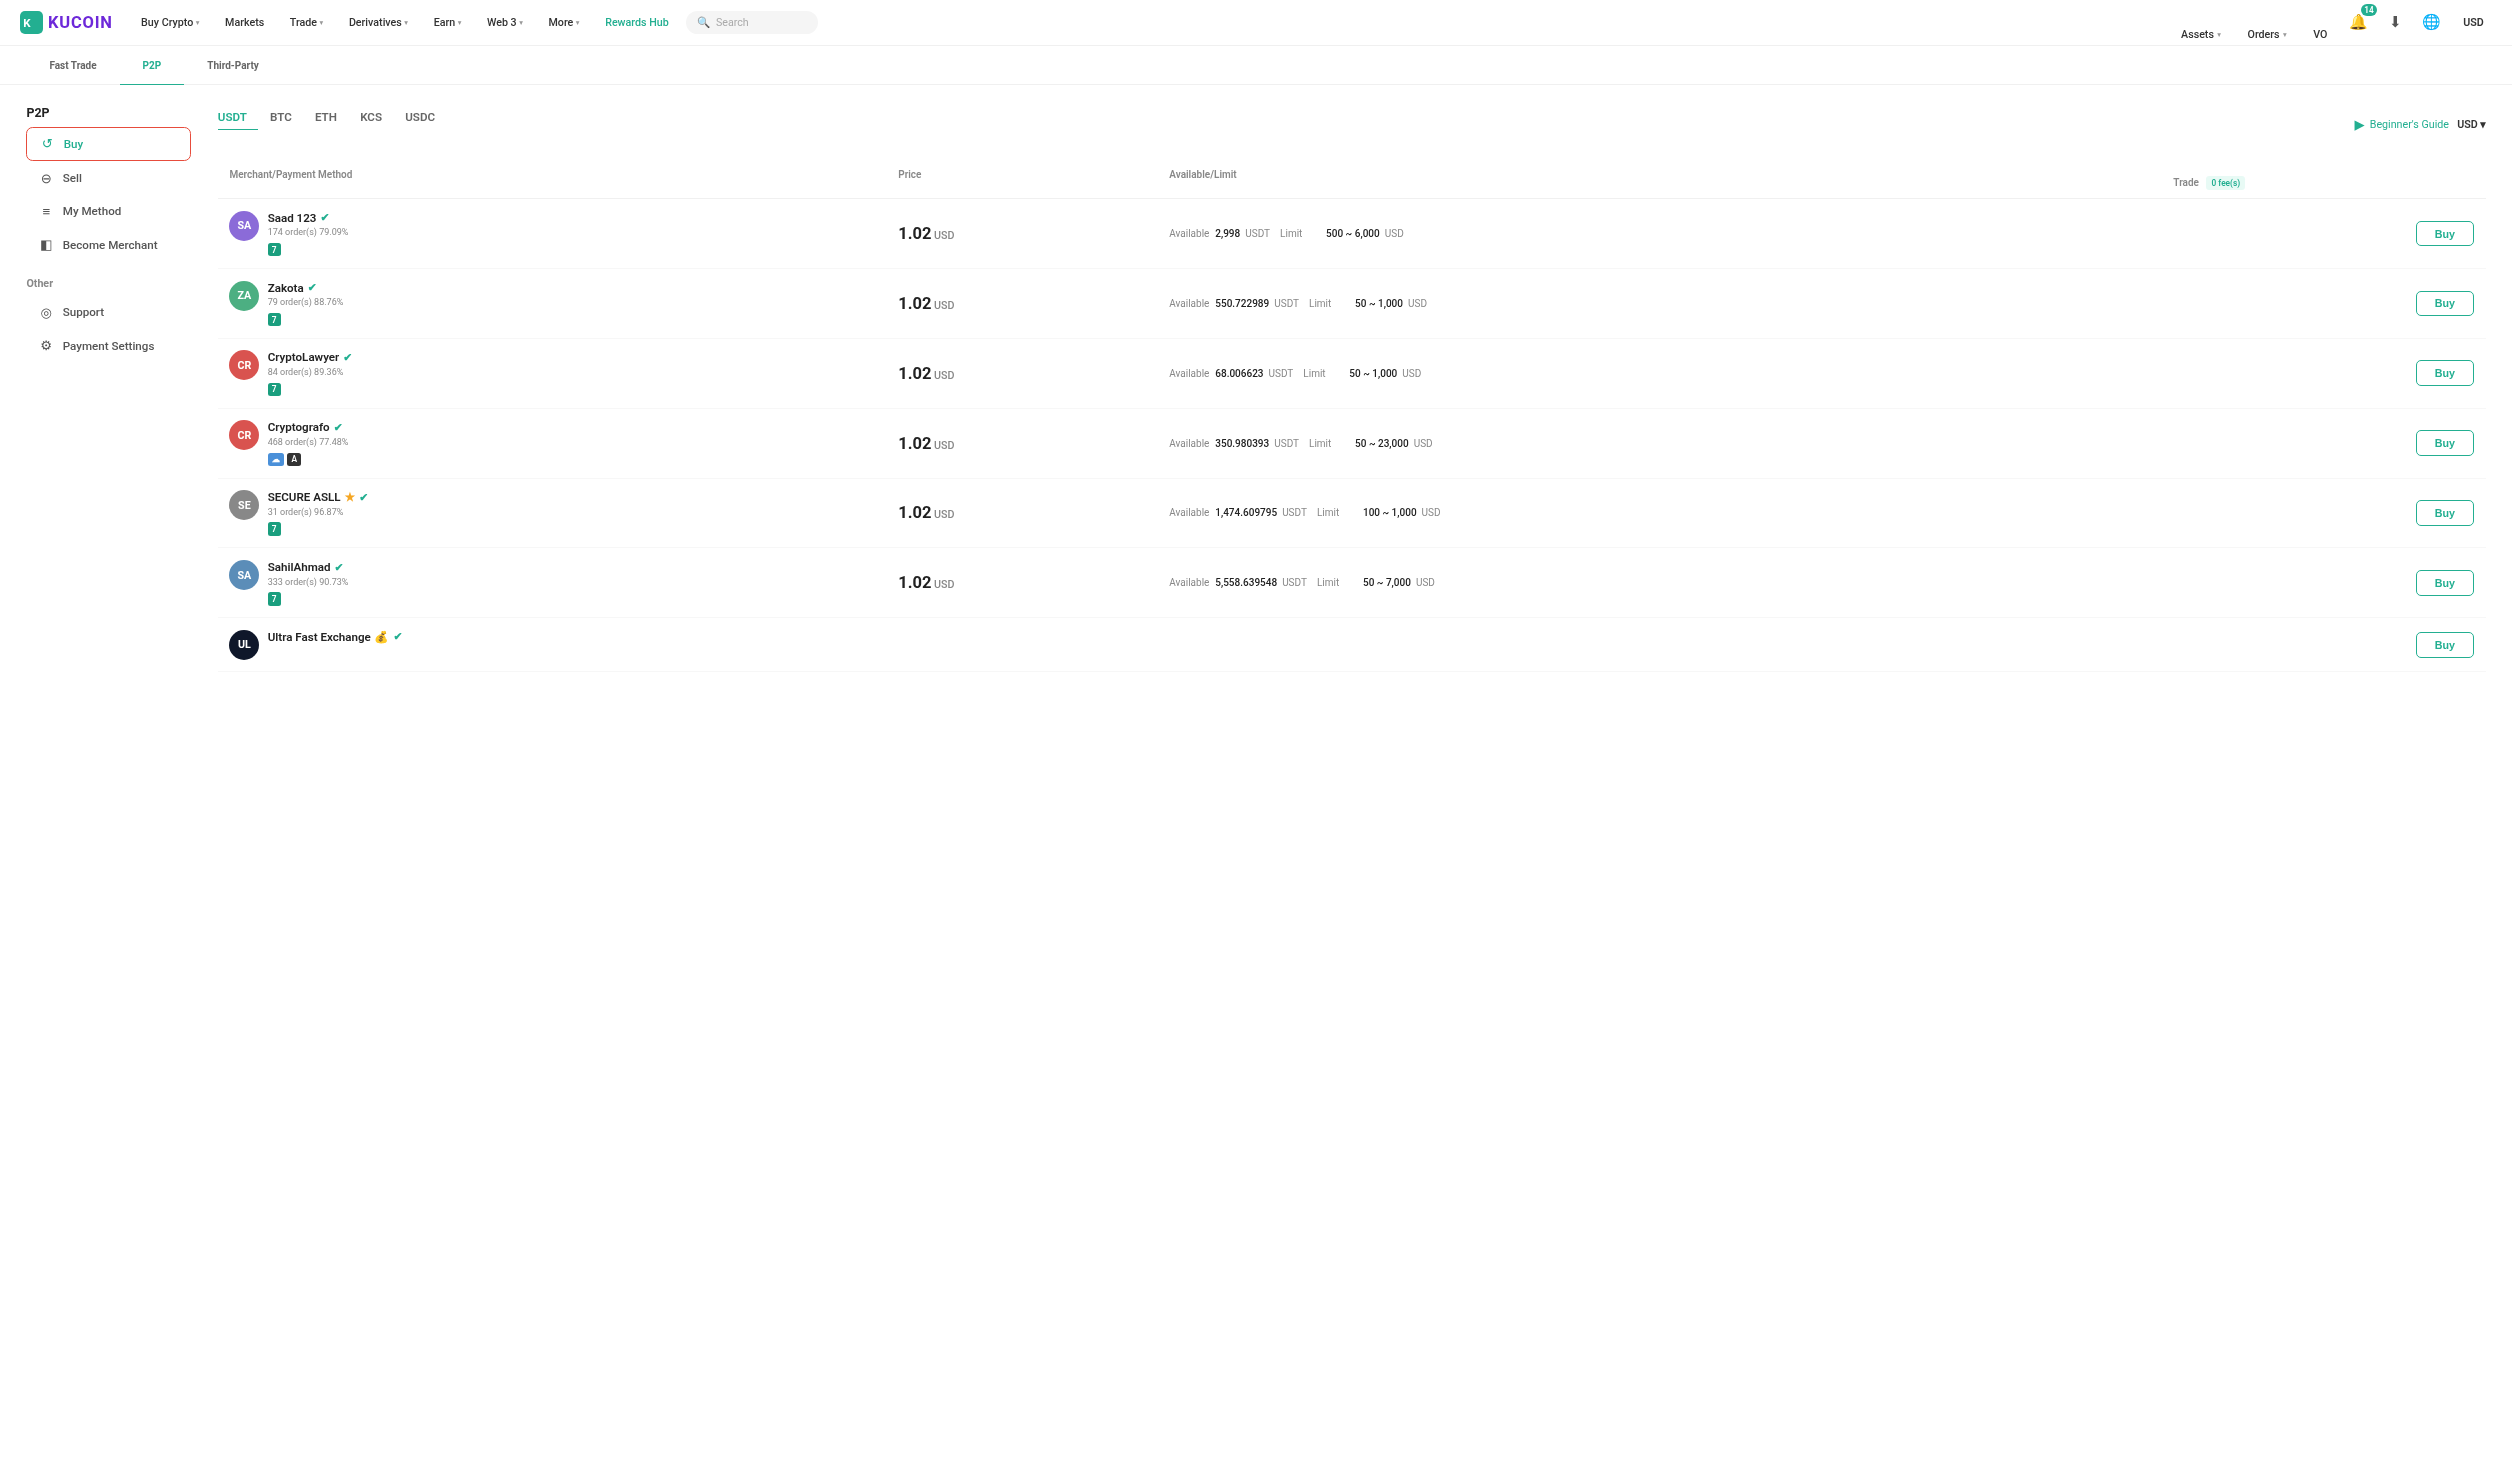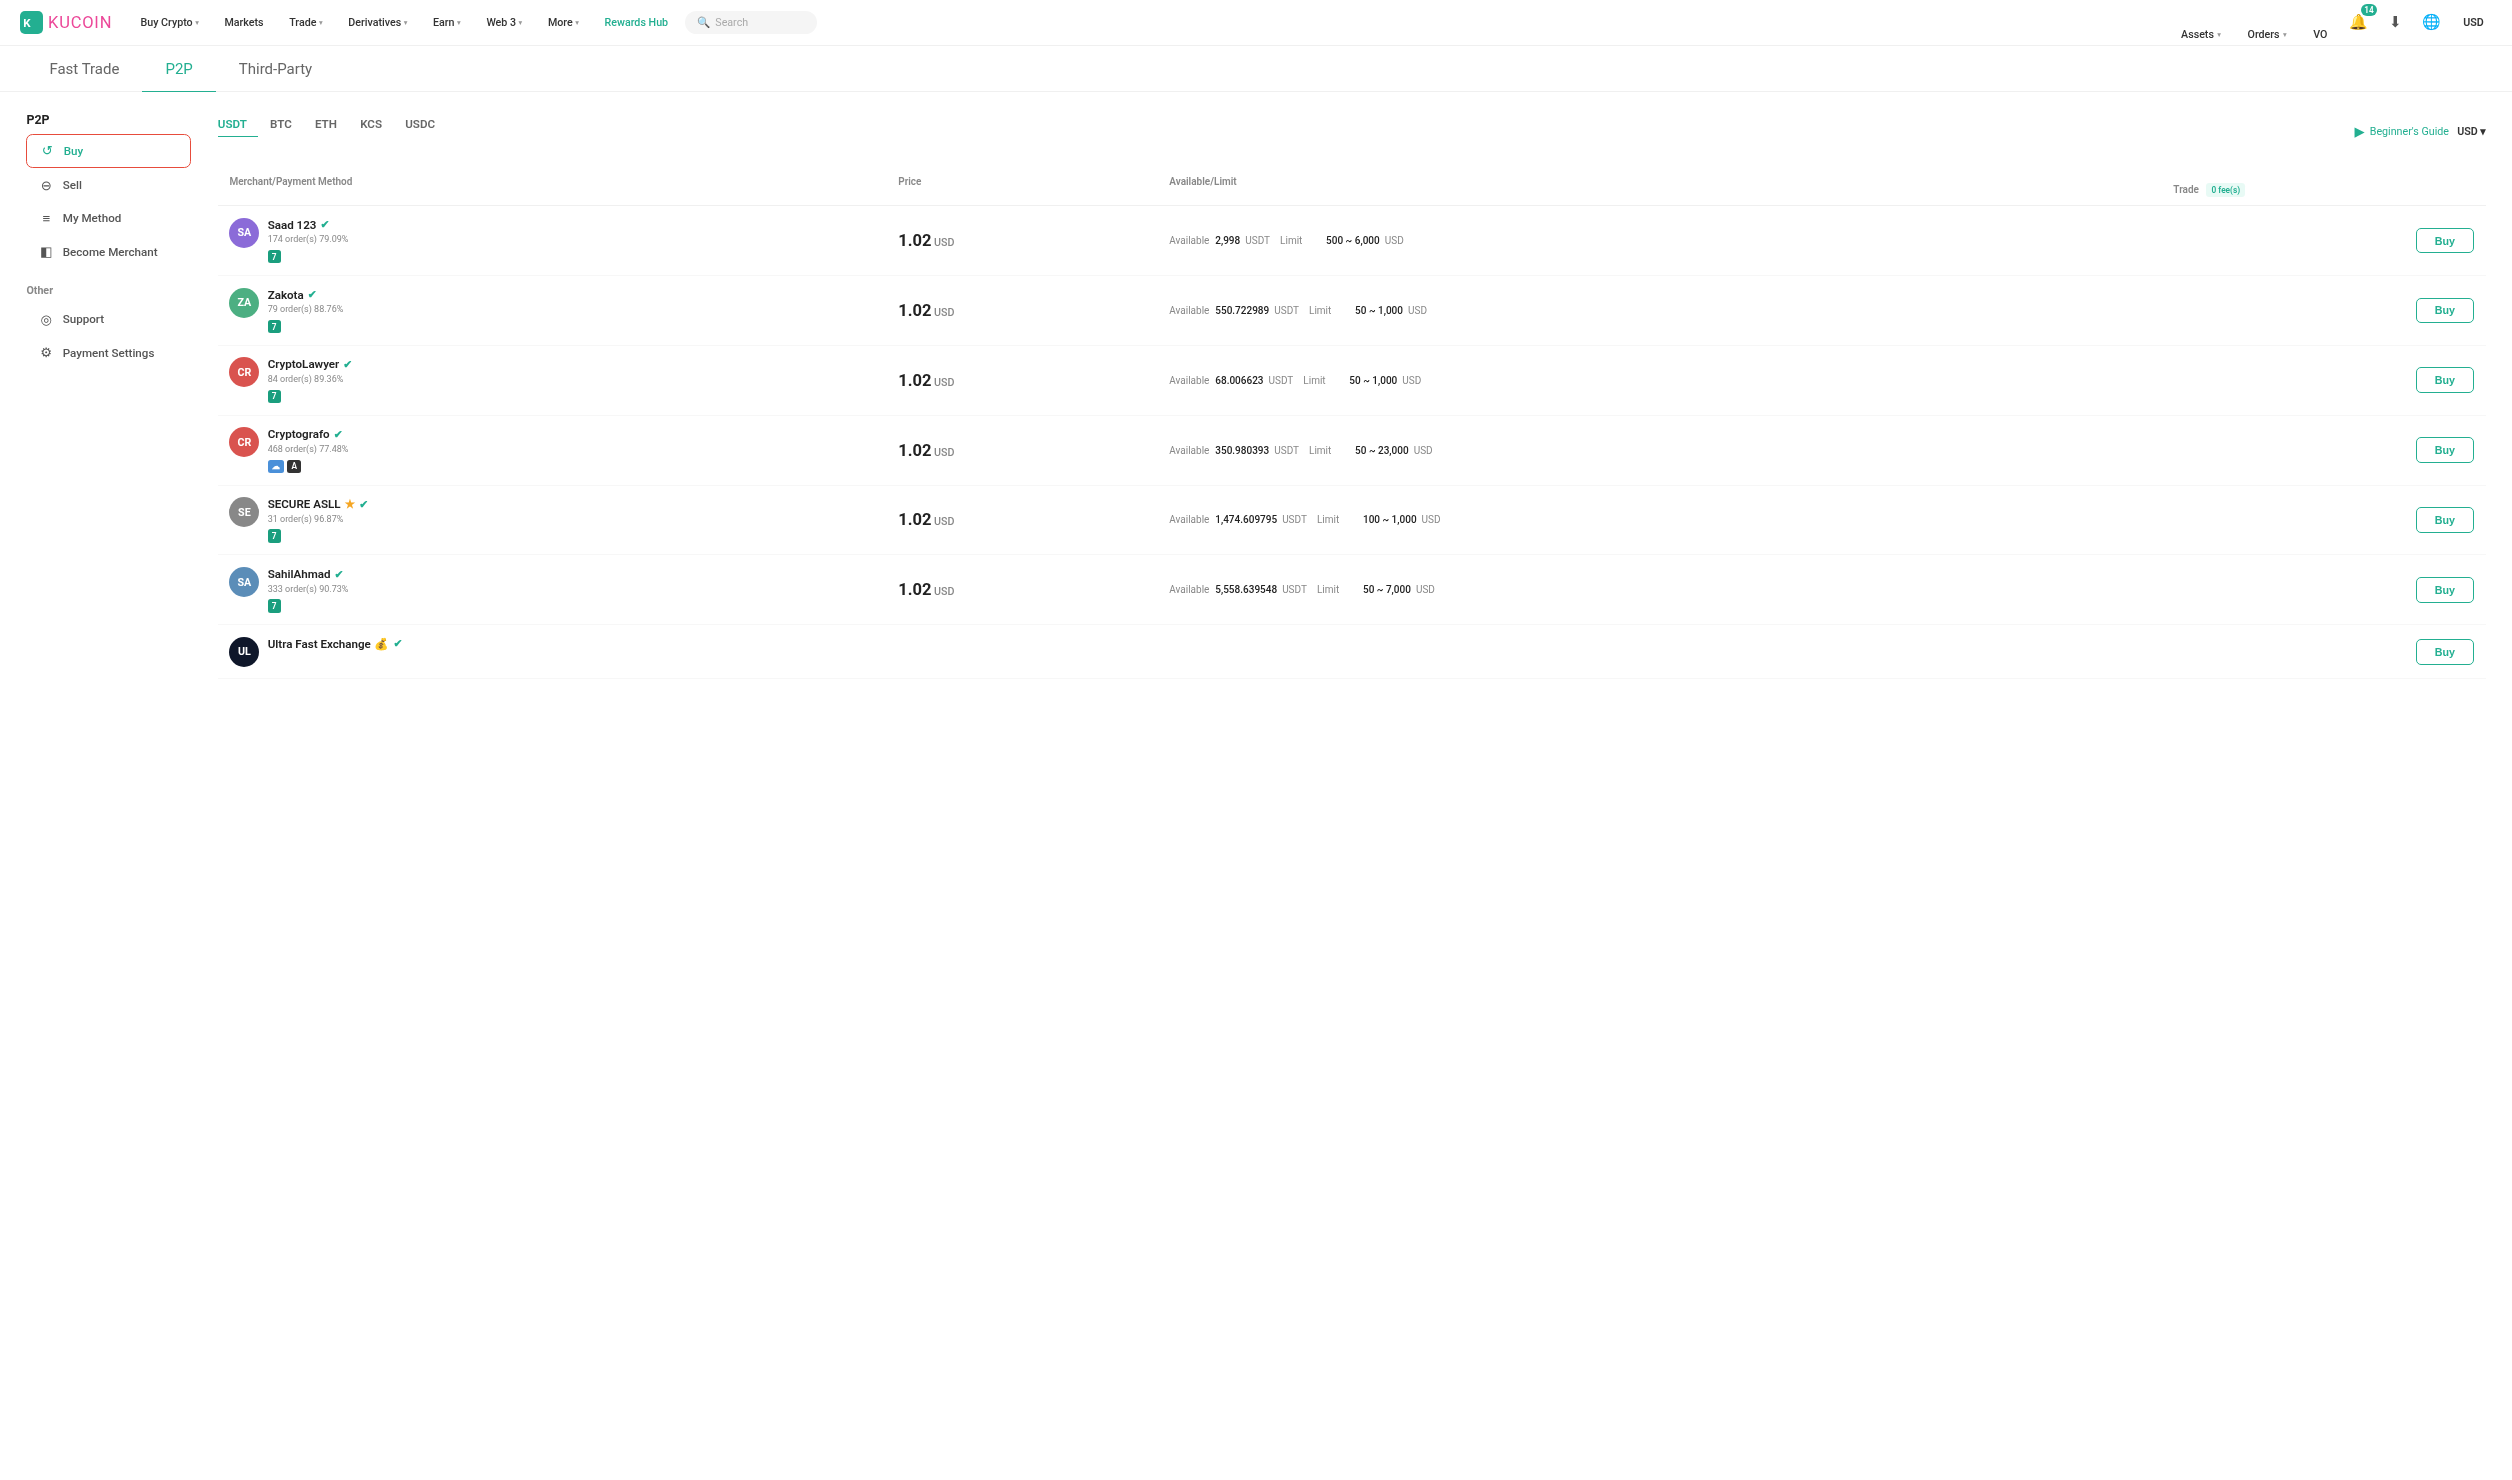--- a/index.html
+++ b/index.html
@@ -6,21 +6,21 @@
     body { font-family: -apple-system, BlinkMacSystemFont, 'Segoe UI', Roboto, sans-serif; background: #fff; color: #333; font-size: 10.7px; }
 
     
     .navbar {
       display: flex; align-items: center; height: 46px;
       padding: 0 20px; border-bottom: 0.8px solid #f0f0f0;
       background: #fff; position: sticky; top: 0; z-index: 100;
     }
     .logo { display: flex; align-items: center; gap: 5px; margin-right: 20px; cursor: pointer; }
     .logo-icon { width: 23px; height: 23px; }
-    .logo-text { font-size: 16.5px; font-weight: 400; color: #ec4899; letter-spacing: 0.8px; }
+    .logo-text { font-size: 16.5px; font-weight: 700; color: #6d28d9; letter-spacing: 0.8px; }
     .nav-items { display: flex; align-items: center; gap: 9px; flex: 1; }
     .nav-item {
       display: flex; align-items: center; gap: 2.5px;
       padding: 5px 8.3px; font-size: 10.7px; font-weight: 500;
       color: #333; cursor: pointer; border-radius: 3.3px;
       white-space: nowrap;
     }
     .nav-item.highlight { color: #23af91; }
     .nav-chevron { font-size: 7.4px; color: #999; }
     .search-bar {
@@ -50,21 +50,21 @@
       cursor: pointer; color: #333;
     }
 
     
     .tabs-bar {
       display: flex; align-items: center; gap: 0;
       padding: 0 26.4px; border-bottom: 0.8px solid #f0f0f0;
       background: #fff;
     }
     .tab {
-      padding: 13.2px 23px; font-size: 15px; font-weight: 400;
+      padding: 13.2px 23px; font-size: 10px; font-weight: 700;
       color: #666; cursor: pointer; border-bottom: 1.7px solid transparent;
       position: relative; top: 0.8px;
     }
     .tab.active { color: #23af91; border-bottom: 1.7px solid #23af91; }
 
     
     .main { display: flex; padding: 20px 26.4px; gap: 26.4px; }
 
     
     .sidebar { width: 165px; flex-shrink: 0; }

